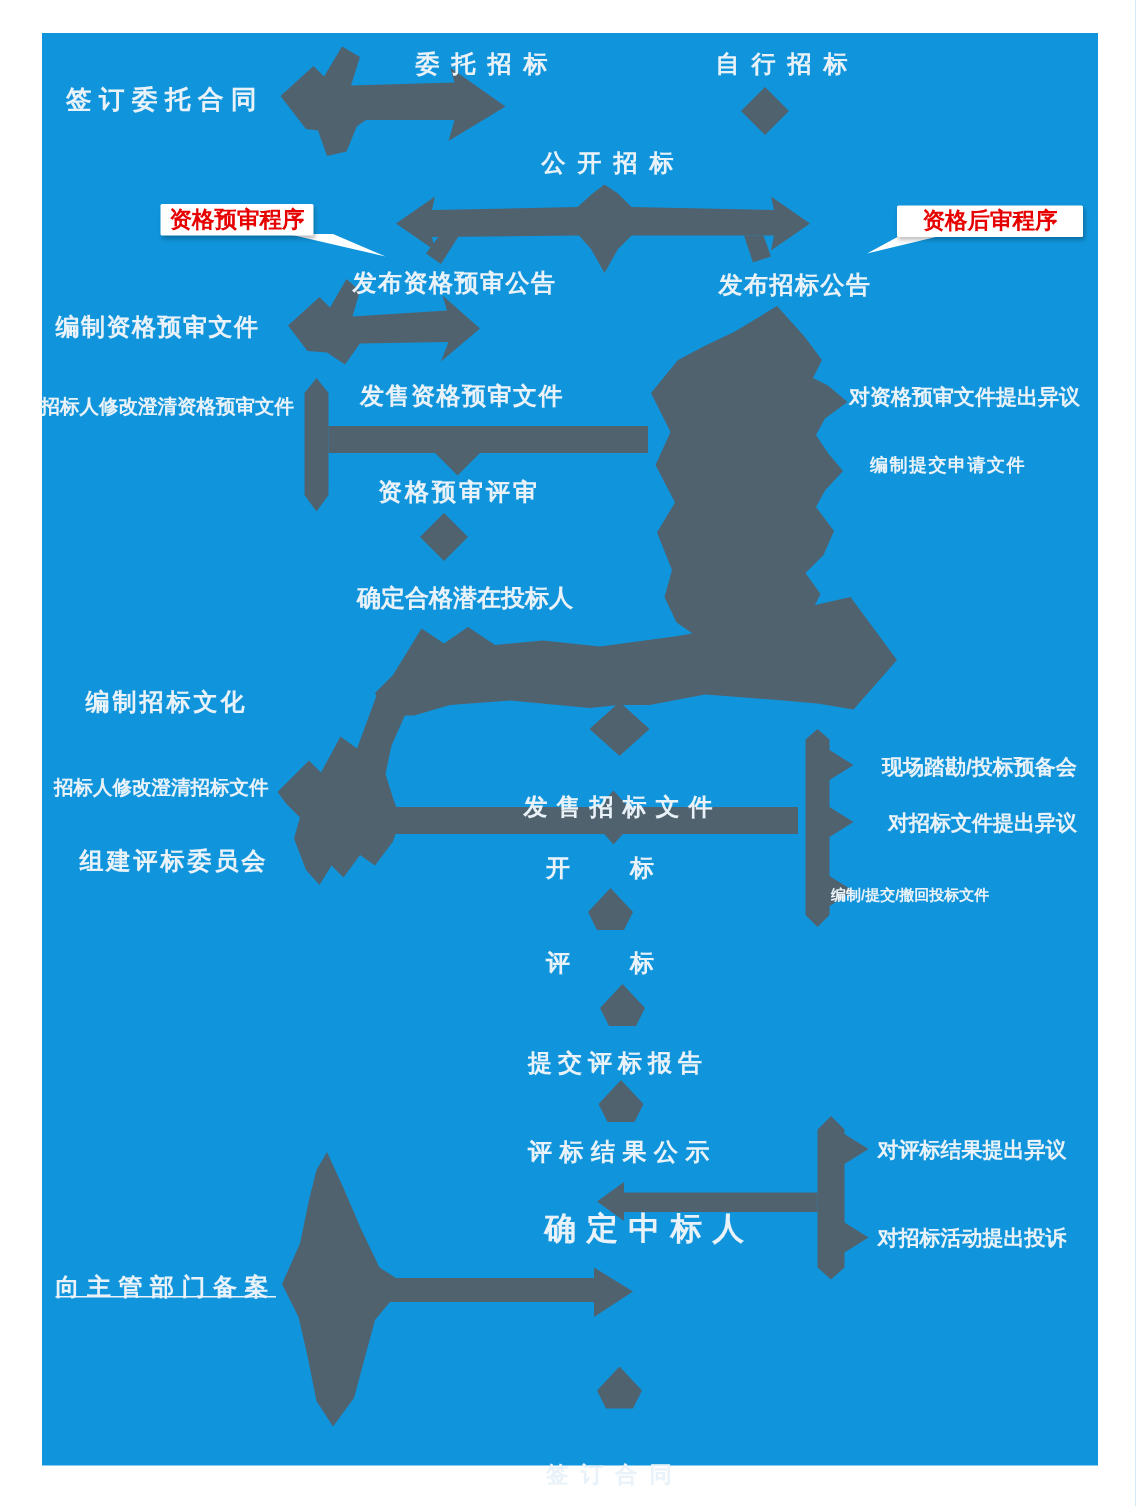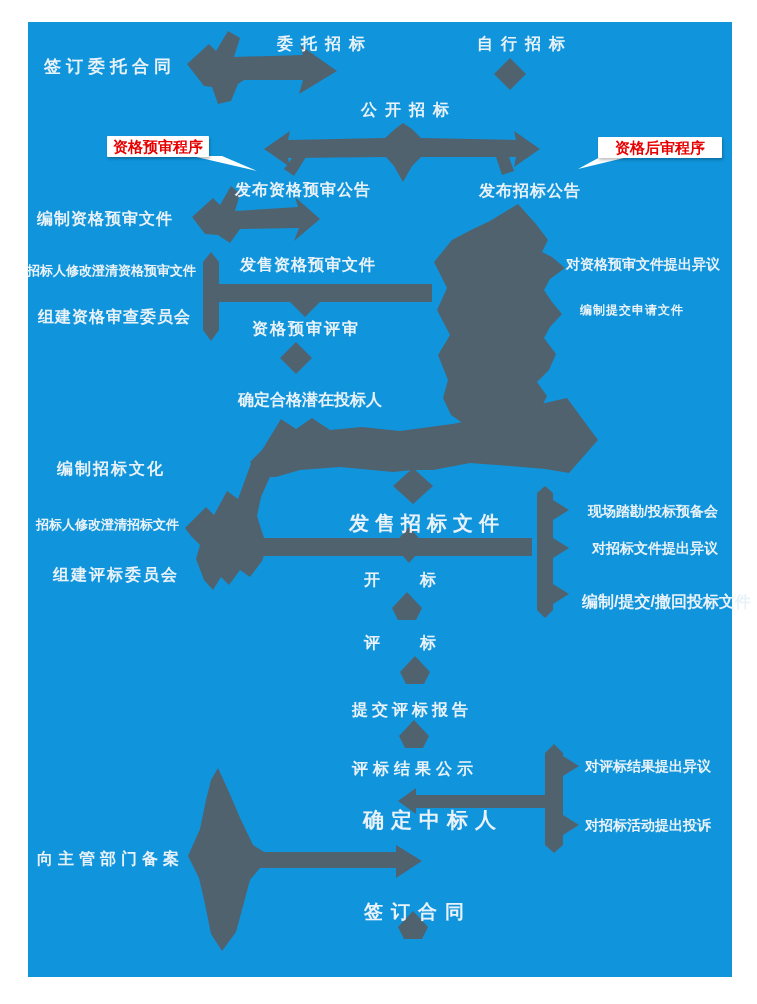--- a/index.html
+++ b/index.html
@@ -55,33 +55,32 @@
   <div class="lbl" style="left:44px;top:56px;font-size:17px;letter-spacing:5px;">签订委托合同</div>
   <div class="lbl" style="left:277px;top:34px;font-size:16px;letter-spacing:8px;text-align:center;">委托招标</div>
   <div class="lbl" style="left:477px;top:34px;font-size:16px;letter-spacing:8px;">自行招标</div>
   <div class="lbl" style="left:361px;top:100px;font-size:16px;letter-spacing:8px;">公开招标</div>
   <div class="lbl" style="left:235px;top:180px;font-size:16px;letter-spacing:1px;">发布资格预审公告</div>
   <div class="lbl" style="left:479px;top:181px;font-size:16px;letter-spacing:1px;">发布招标公告</div>
   <div class="lbl" style="left:37px;top:209px;font-size:16px;letter-spacing:1px;">编制资格预审文件</div>
   <div class="lbl" style="left:27px;top:263px;font-size:13px;">招标人修改澄清资格预审文件</div>
   <div class="lbl" style="left:240px;top:255px;font-size:16px;letter-spacing:1px;">发售资格预审文件</div>
   <div class="lbl" style="left:566px;top:256px;font-size:14px;">对资格预审文件提出异议</div>
-  <div class="lbl" style="left:38px;top:307px;font-size:16px;letter-spacing:1px;">组建资格审查委员会</div>
   <div class="lbl" style="left:252px;top:319px;font-size:16px;letter-spacing:2px;">资格预审评审</div>
   <div class="lbl" style="left:580px;top:303px;font-size:12px;letter-spacing:1px;">编制提交申请文件</div>
   <div class="lbl" style="left:238px;top:390px;font-size:16px;">确定合格潜在投标人</div>
   <div class="lbl" style="left:57px;top:459px;font-size:16px;letter-spacing:2px;text-align:right;">编制招标文化</div>
   <div class="lbl" style="left:36px;top:517px;font-size:13px;">招标人修改澄清招标文件</div>
-  <div class="lbl" style="left:349px;top:511px;font-size:20px;letter-spacing:6px;">发售招标文件</div>
+  <div class="lbl" style="left:349px;top:529px;font-size:16px;letter-spacing:6px;">发售招标文件</div>
   <div class="lbl" style="left:588px;top:503px;font-size:14px;">现场踏勘/投标预备会</div>
   <div class="lbl" style="left:53px;top:565px;font-size:16px;letter-spacing:2px;">组建评标委员会</div>
   <div class="lbl" style="left:364px;top:570px;font-size:16px;letter-spacing:40px;">开标</div>
   <div class="lbl" style="left:592px;top:540px;font-size:14px;">对招标文件提出异议</div>
-  <div class="lbl" style="left:582px;top:592px;font-size:16px;text-align:center;">编制/提交/撤回投标文件</div>
+  <div class="lbl" style="left:554px;top:592px;font-size:10px;text-align:center;">编制/提交/撤回投标文件</div>
   <div class="lbl" style="left:364px;top:633px;font-size:16px;letter-spacing:40px;">评标</div>
   <div class="lbl" style="left:352px;top:700px;font-size:16px;letter-spacing:4px;">提交评标报告</div>
   <div class="lbl" style="left:352px;top:759px;font-size:16px;letter-spacing:5px;">评标结果公示</div>
   <div class="lbl" style="left:585px;top:758px;font-size:14px;">对评标结果提出异议</div>
   <div class="lbl" style="left:363px;top:807px;font-size:21px;letter-spacing:7px;">确定中标人</div>
   <div class="lbl" style="left:585px;top:817px;font-size:14px;">对招标活动提出投诉</div>
-  <div class="lbl" style="left:37px;top:849px;font-size:16px;letter-spacing:5px;">向主管部门备案</div>
-  <div class="lbl" style="left:364px;top:900px;font-size:19px;letter-spacing:8px;">签订合同</div>
+  <div class="lbl" style="left:37px;top:849px;font-size:16px;letter-spacing:5px;text-decoration:underline;">向主管部门备案</div>
+  <div class="lbl" style="left:364px;top:975px;font-size:15px;letter-spacing:8px;">签订合同</div>
 </div>
 
 </body></html>

